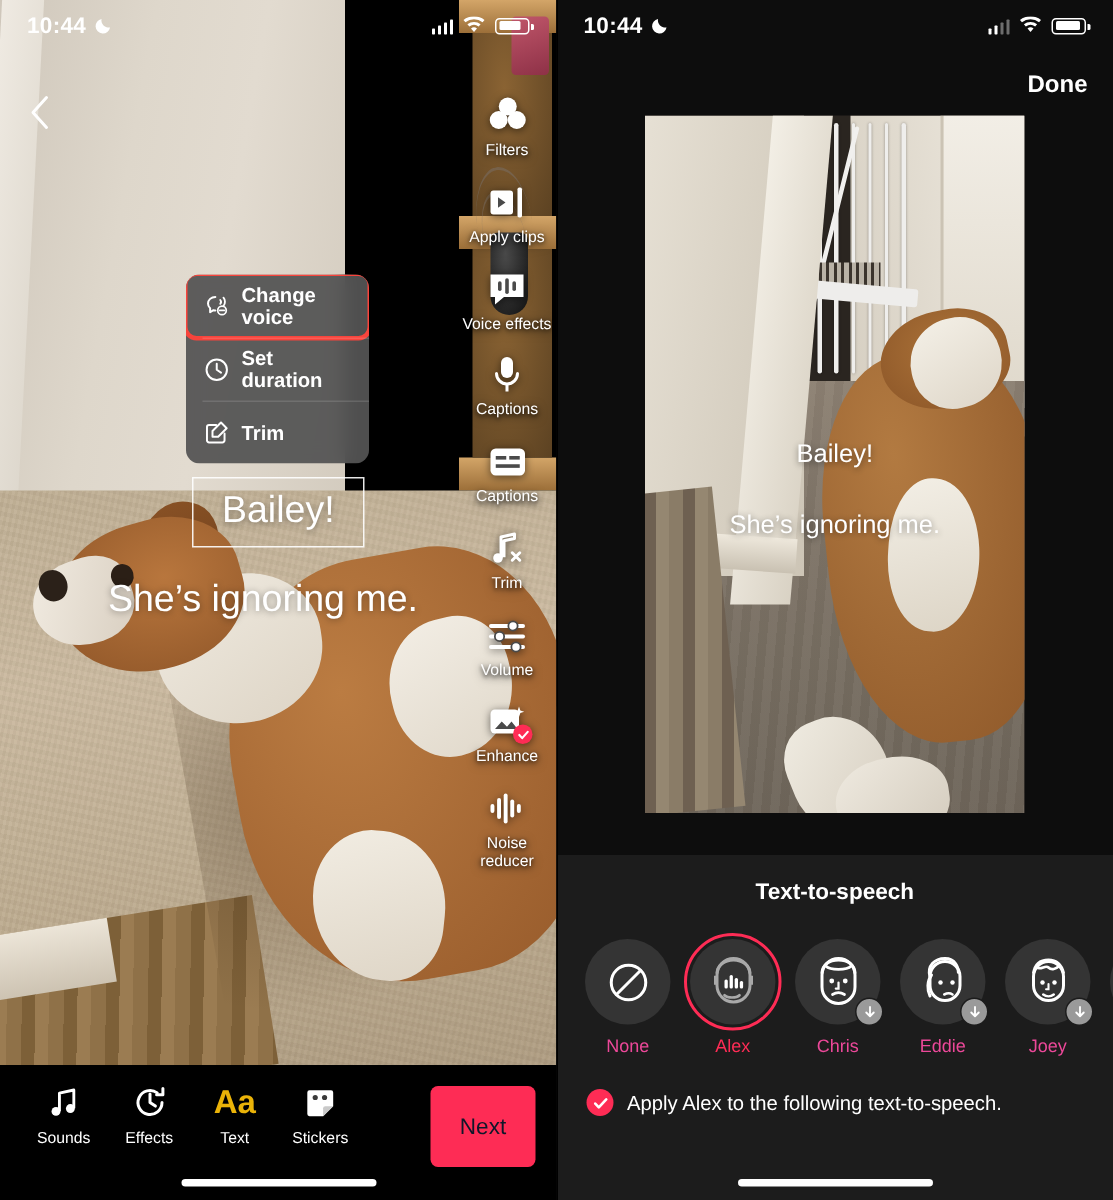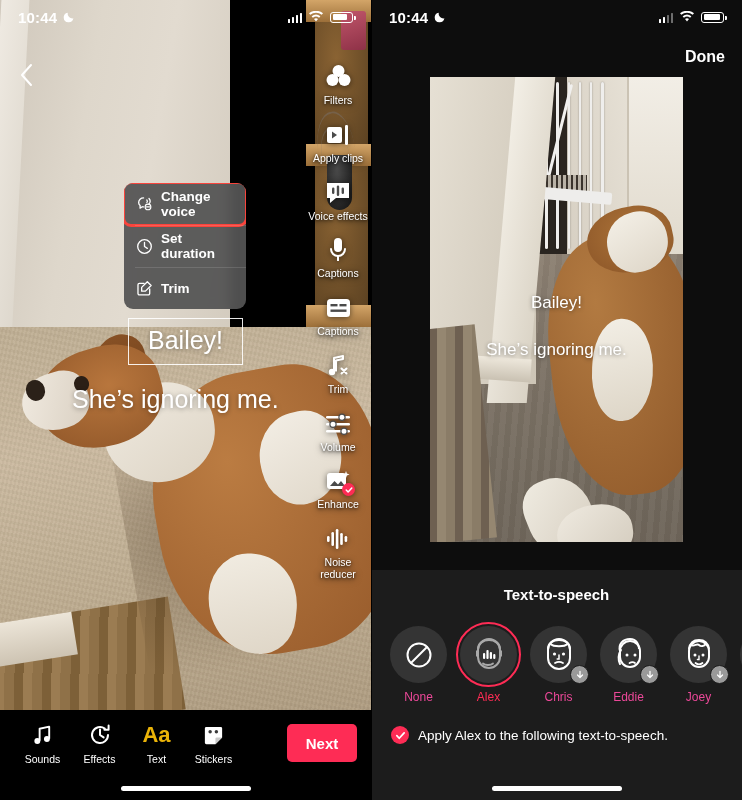--- a/index.html
+++ b/index.html
@@ -206,22 +206,22 @@
   
   .bottombar {
     position:absolute; left:0; bottom:0; width:100%; height:90px; background:#000; z-index:30;
     display:flex; align-items:flex-start; padding:12px 14px 0 14px;
   }
   .bb-items { display:flex; gap:0; }
   .bb-item { width:57px; display:flex; flex-direction:column; align-items:center; gap:5px; }
   .bb-ic { height:26px; display:flex; align-items:center; justify-content:center; }
   .bb-lb { color:#fff; font-size:10.5px; }
   .next-btn {
-    margin-left:auto; margin-top:2px; width:70px; height:38px; border-radius:5px;
-    background:#fe2c55; color:#ffffff; font-size:15px; font-weight:bold;
+    margin-left:auto; margin-top:2px; width:70px; height:54px; border-radius:5px;
+    background:#fe2c55; color:#0f172a; font-size:15px; font-weight:normal;
     display:flex; align-items:center; justify-content:center; border:none;
   }
   .home-ind {
     position:absolute; left:50%; transform:translateX(-50%); bottom:9px;
     width:130px; height:5px; border-radius:3px; background:#fff; z-index:40;
   }
 
   
   .panel-right { position:relative; width:371px; height:800px; background:#0d0d0d; overflow:hidden; }
   .done-btn {

